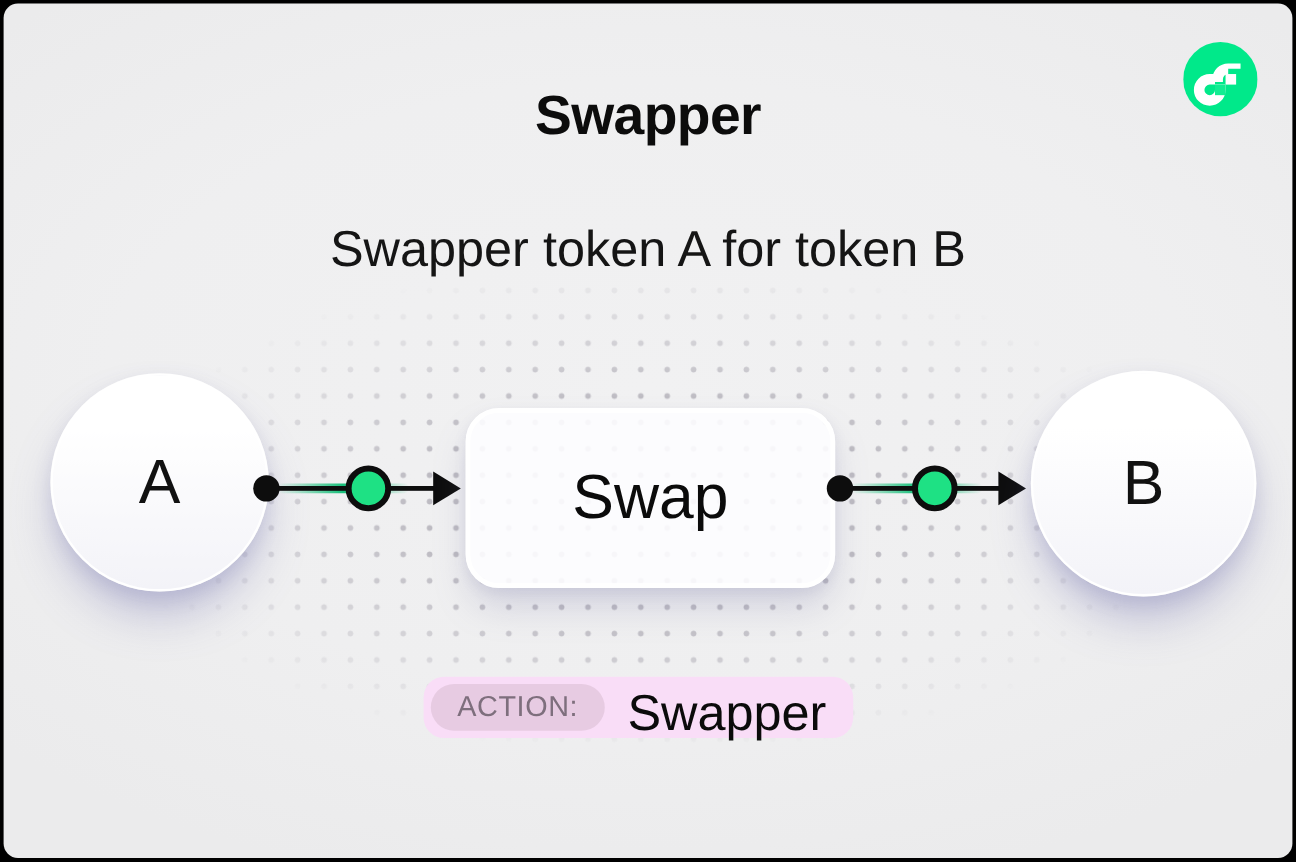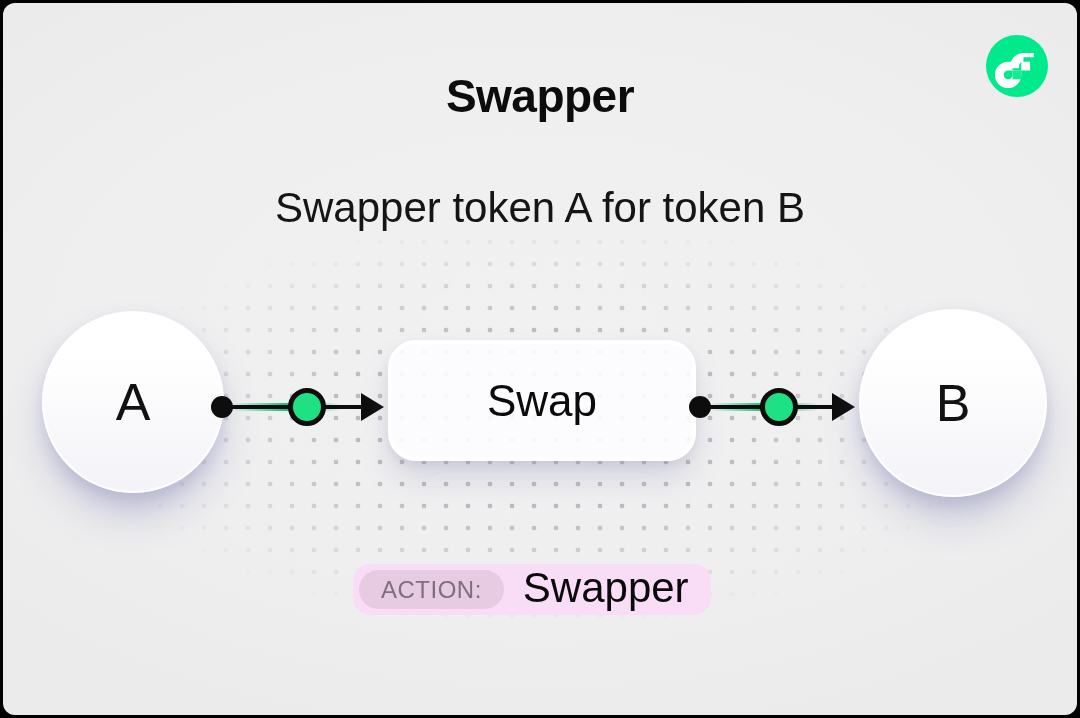--- a/index.html
+++ b/index.html
@@ -44,44 +44,44 @@
     border:2px solid rgba(255,255,255,0.95);
     box-shadow:0 24px 38px -6px rgba(108,108,170,0.38), 0 6px 14px rgba(130,130,175,0.18);
     display:flex; align-items:center; justify-content:center;
     font-size:52px; color:#111; font-weight:400;
   }
   .token-a { left:39px; top:308px; width:182px; height:182px; }
   .token-b { left:856px; top:306px; width:188px; height:188px; }
 
   
   .swap-box {
-    position:absolute; left:385px; top:337px; width:308px; height:121px;
+    position:absolute; left:385px; top:337px; width:308px; height:150px;
     background:rgba(253,253,255,0.9);
     border:4px solid #ffffff;
     border-radius:28px;
     box-shadow:0 18px 30px -4px rgba(124,124,168,0.28), 0 4px 10px rgba(130,130,170,0.12);
     display:flex; align-items:center; justify-content:center;
-    font-size:44px; color:#0b0b0b;
+    font-size:52px; color:#0b0b0b;
   }
 
   
   .edge-line   { position:absolute; height:4.5px; background:#0d0d0d; top:401.8px; }
   .edge-sheen  { position:absolute; height:8px;  background:linear-gradient(90deg, rgba(23,191,122,0) 0%, #17bf7a 50%, rgba(23,191,122,0) 100%); top:400px; border-radius:4px; }
   .edge-dot    { position:absolute; width:22px; height:22px; border-radius:50%; background:#0d0d0d; top:393px; }
   .edge-node   { position:absolute; width:38px; height:38px; border-radius:50%;
                  background:#1ee184; border:5px solid #0d0d0d; top:385px; }
   .edge-arrow  { position:absolute; width:0; height:0; top:390px;
                  border-top:14px solid transparent; border-bottom:14px solid transparent;
                  border-left:23px solid #0d0d0d; }
 
   
   .action-pill {
     position:absolute; left:350px; top:561px; width:358px; height:51px;
     background:#f9ddf7; border-radius:17px;
-    display:flex; align-items:center; padding:6px;
+    display:flex; padding:6px;
   }
   .action-badge {
     height:39px; padding:0 22px; border-radius:20px;
     background:#e7cbe2;
     display:flex; align-items:center;
     font-size:24px; color:#7e6f7d; letter-spacing:0.5px; font-weight:400;
   }
   .action-value {
     margin-left:19px; font-size:42px; color:#0b0b0b; font-weight:400;
     padding-bottom:4px;

